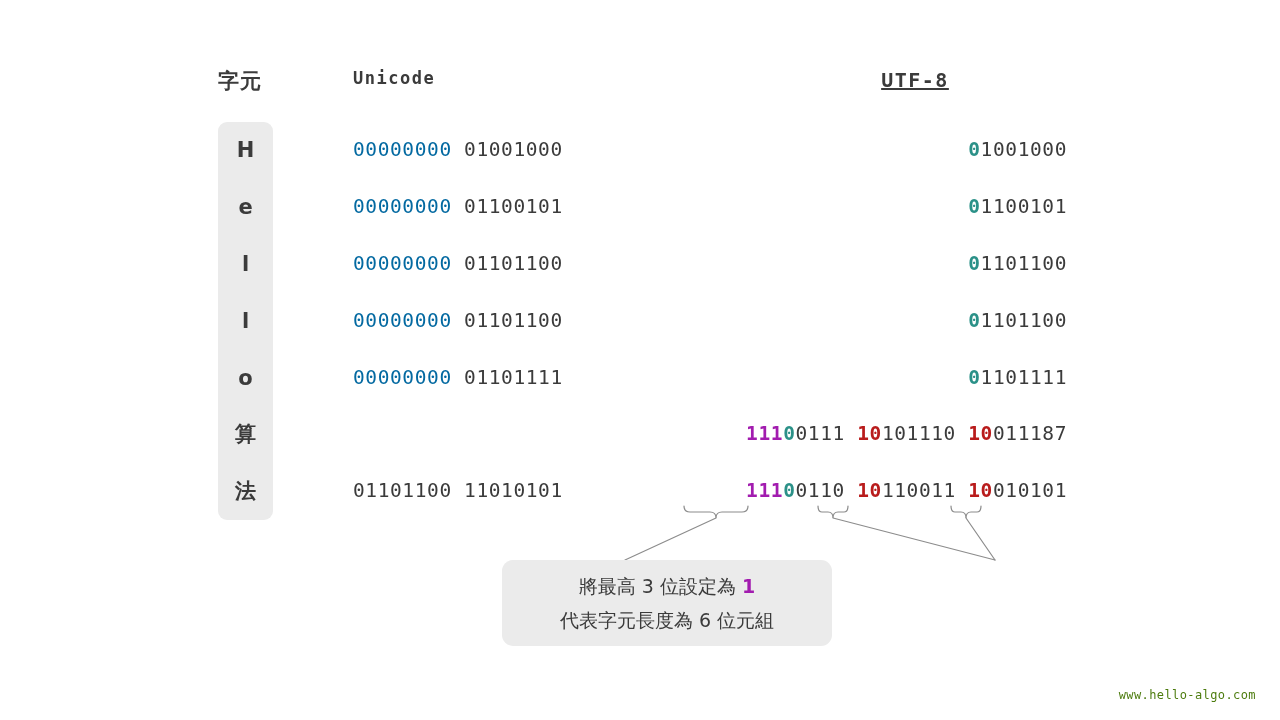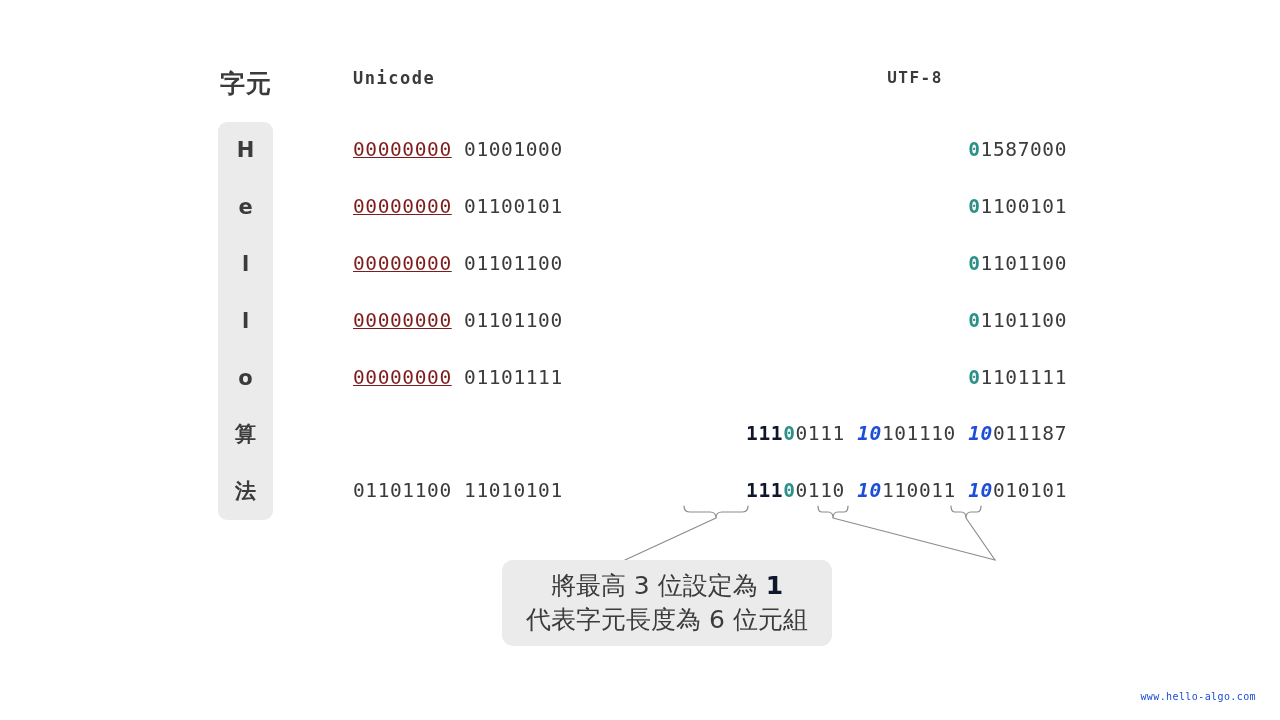--- a/index.html
+++ b/index.html
@@ -26,41 +26,42 @@
   .col-head {
     position: absolute;
     font-weight: bold;
     color: #3b3b3b;
     white-space: nowrap;
   }
   #head-char {
     left: 218px;
     top: 67px;
     width: 56px;
-    text-align: center;
-    font-family: "DejaVu Sans", sans-serif;
-    font-size: 25px;
+    text-align: left;
+    font-family: "DejaVu Sans", sans-serif;
+    font-size: 21px;
     letter-spacing: 1px;
   }
   #head-unicode {
     left: 353px;
     top: 68px;
     width: 252px;
     font-family: "DejaVu Sans Mono", monospace;
     font-size: 17px;
     letter-spacing: 1.5px;
   }
   #head-utf8 {
     left: 770px;
     top: 68px;
     width: 290px;
     text-align: center;
     font-family: "DejaVu Sans Mono", monospace;
-    font-size: 16px;
+    font-size: 20px;
     letter-spacing: 1.5px;
+    text-decoration: underline;
   }
 
   
   #char-strip {
     position: absolute;
     left: 218px;
     top: 122px;
     width: 55px;
     height: 398px;
     background: #ebebeb;
@@ -91,24 +92,24 @@
     color: #3b3b3b;
   }
   .uni {
     left: 353px;
   }
   .utf {
     left: 353px;
     width: 714px;
     text-align: right;
   }
-  .dim   { color: #7f1d1d; text-decoration: underline; }
-  .green { color: #0f172a; font-weight: bold; }
+  .dim   { color: #0369a1; }
+  .green { color: #a21caf; font-weight: bold; }
   .teal  { color: #2b9188; font-weight: bold; }
-  .blue  { color: #1d4ed8; font-weight: bold; font-style: italic; }
+  .blue  { color: #b91c1c; font-weight: bold; }
 
   
   #connectors {
     position: absolute;
     left: 0; top: 0;
     width: 1280px;
     height: 720px;
     pointer-events: none;
   }
 
@@ -116,21 +117,21 @@
   .note {
     position: absolute;
     background: #ebebeb;
     border-radius: 11px;
     box-sizing: border-box;
     display: flex;
     flex-direction: column;
     align-items: center;
     justify-content: center;
     font-family: "DejaVu Sans", sans-serif;
-    font-size: 25px;
+    font-size: 19px;
     color: #3b3b3b;
     line-height: 34px;
   }
   #note-1 {
     left: 502px;
     top: 560px;
     width: 330px;
     height: 86px;
   }
   #note-2 {
@@ -141,22 +142,22 @@
   }
   .note-line { white-space: pre; }
   .note .green, .note .blue { font-weight: bold; }
 
   
   #watermark {
     position: absolute;
     right: 24px;
     bottom: 18px;
     font-family: "DejaVu Sans Mono", monospace;
-    font-size: 10px;
-    color: #1d4ed8;
+    font-size: 12px;
+    color: #4d7c0f;
     letter-spacing: 0.4px;
   }
 </style>
 </head>
 <body>
 
 <div id="stage">
 
   <div class="col-head" id="head-char">字元</div>
   <div class="col-head" id="head-unicode">Unicode</div>
@@ -172,21 +173,21 @@
   <div class="char-cell" style="top:421px">算</div>
   <div class="char-cell" style="top:478px">法</div>
 
   <div class="bin uni" style="top:137px"><span class="dim">00000000</span> <span>01001000</span></div>
   <div class="bin uni" style="top:194px"><span class="dim">00000000</span> <span>01100101</span></div>
   <div class="bin uni" style="top:251px"><span class="dim">00000000</span> <span>01101100</span></div>
   <div class="bin uni" style="top:308px"><span class="dim">00000000</span> <span>01101100</span></div>
   <div class="bin uni" style="top:365px"><span class="dim">00000000</span> <span>01101111</span></div>
   <div class="bin uni" style="top:478px"><span>01101100</span> <span>11010101</span></div>
 
-  <div class="bin utf" style="top:137px"><span class="teal">0</span><span>1587000</span></div>
+  <div class="bin utf" style="top:137px"><span class="teal">0</span><span>1001000</span></div>
   <div class="bin utf" style="top:194px"><span class="teal">0</span><span>1100101</span></div>
   <div class="bin utf" style="top:251px"><span class="teal">0</span><span>1101100</span></div>
   <div class="bin utf" style="top:308px"><span class="teal">0</span><span>1101100</span></div>
   <div class="bin utf" style="top:365px"><span class="teal">0</span><span>1101111</span></div>
 
   <div class="bin utf" style="top:421px"><span class="green">111</span><span class="teal">0</span><span>0111</span> <span class="blue">10</span><span>101110</span> <span class="blue">10</span><span>011187</span></div>
 
   <div class="bin utf" style="top:478px"><span class="green">111</span><span class="teal">0</span><span>0110</span> <span class="blue">10</span><span>110011</span> <span class="blue">10</span><span>010101</span></div>
 
   <svg id="connectors" viewBox="0 0 1280 720">

